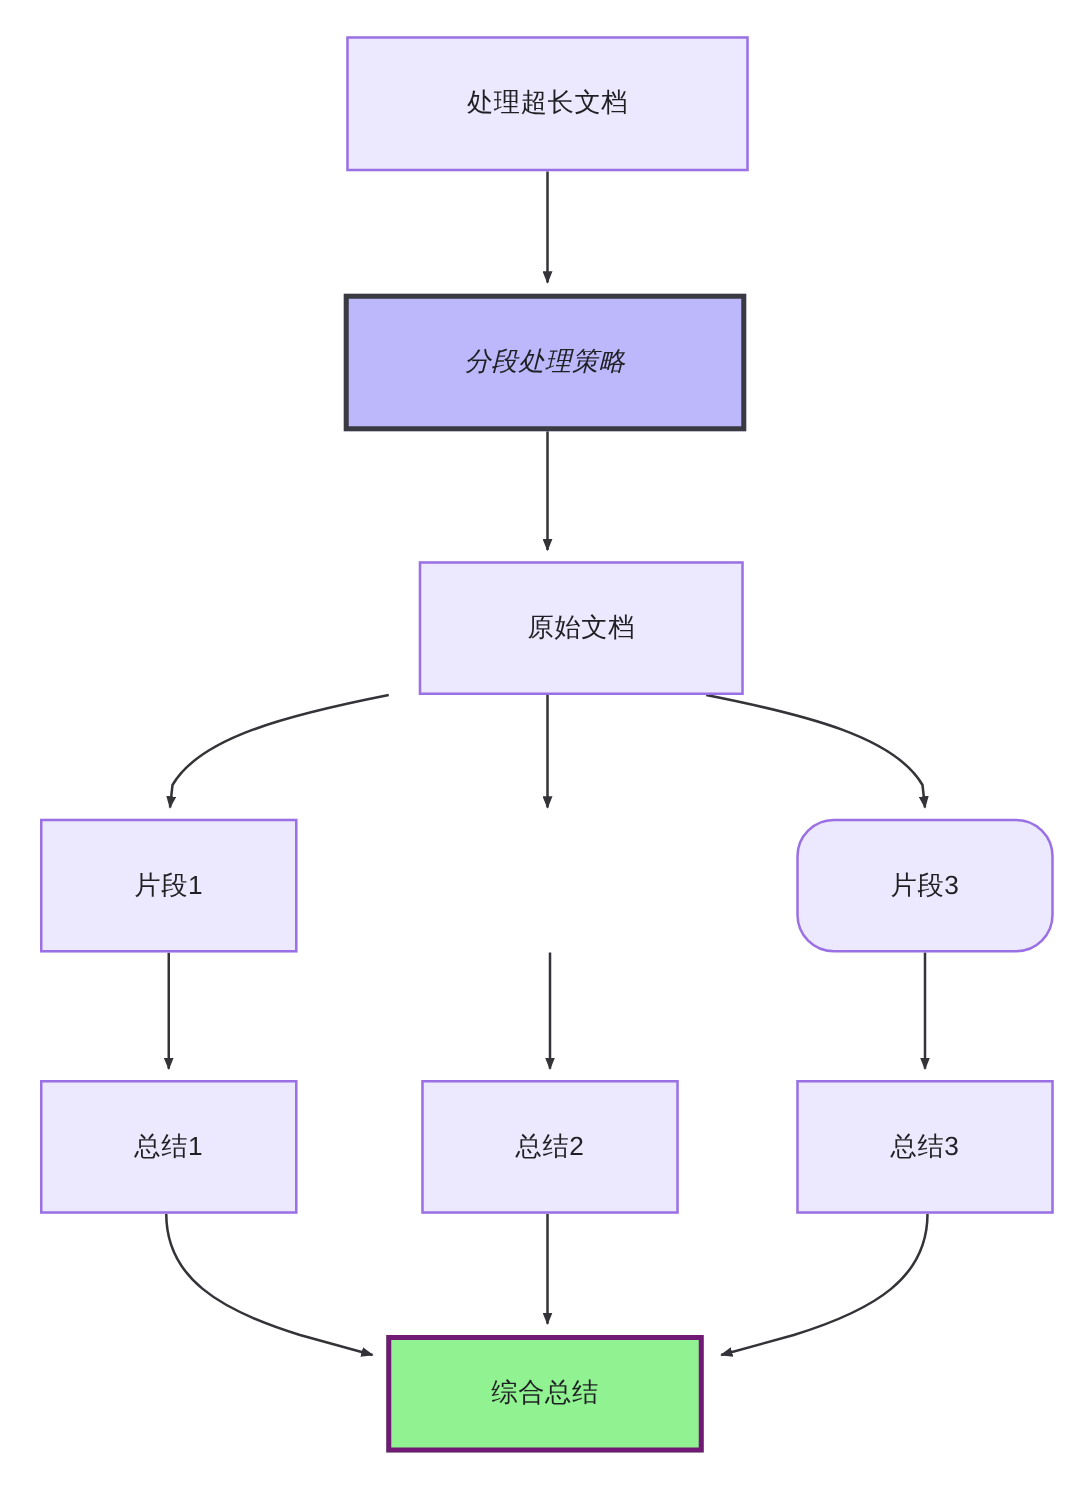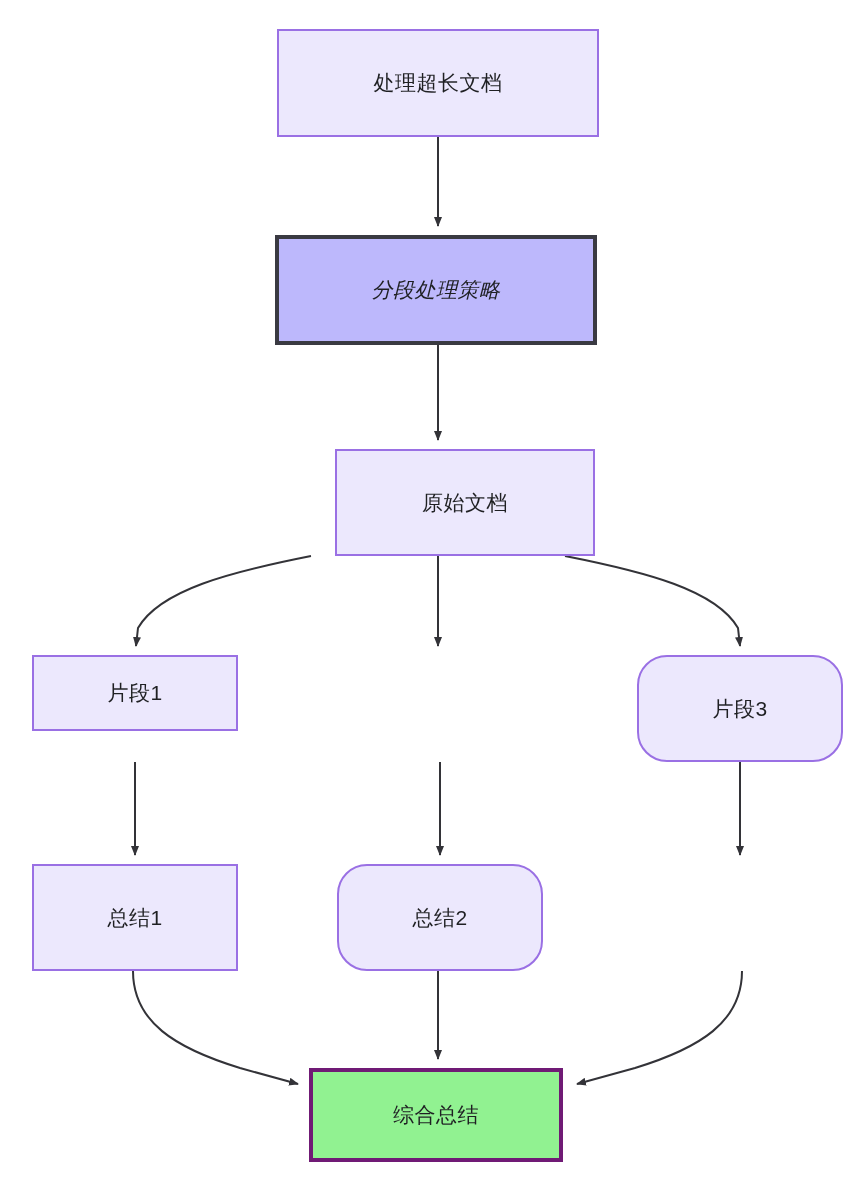--- a/index.html
+++ b/index.html
@@ -54,26 +54,26 @@
     background: #91f291;
     border: 4px solid #701a75;
   }
   
   #node-root        { left: 277px; top: 29px;   width: 322px; height: 108px; }
   
   #node-strategy    { left: 275px; top: 235px;  width: 322px; height: 110px; font-style: italic; }
   
   #node-source      { left: 311px; top: 449px;  width: 260px; height: 107px; margin-left: 24px; }
   
-  #node-chunk-1     { left: 32px;  top: 655px;  width: 206px; height: 76px; }
+  #node-chunk-1     { left: 32px;  top: 655px;  width: 206px; height: 107px; }
   #node-chunk-2     { left: 337px; top: 655px;  width: 206px; height: 107px; }
   #node-chunk-3     { left: 637px; top: 655px;  width: 206px; height: 107px; border-radius: 30px; }
   
   #node-summary-1   { left: 32px;  top: 864px;  width: 206px; height: 107px; }
-  #node-summary-2   { left: 337px; top: 864px;  width: 206px; height: 107px; border-radius: 30px; }
+  #node-summary-2   { left: 337px; top: 864px;  width: 206px; height: 107px; }
   #node-summary-3   { left: 637px; top: 864px;  width: 206px; height: 107px; }
   
   #node-final       { left: 309px; top: 1068px; width: 254px; height: 94px; }
 </style>
 </head>
 <body>
 
 <div id="diagram-root">
 
   <svg id="edge-layer" viewBox="0 0 852 1196" width="852" height="1196" xmlns="http://www.w3.org/2000/svg">
@@ -128,18 +128,21 @@
   </div>
 
   <div class="node node-default" id="node-summary-1">
     <span>总结1</span>
   </div>
 
   <div class="node node-default" id="node-summary-2">
     <span>总结2</span>
   </div>
 
+  <div class="node node-default" id="node-summary-3">
+    <span>总结3</span>
+  </div>
 
   <div class="node node-result" id="node-final">
     <span>综合总结</span>
   </div>
 
 </div>
 
 </body></html>

